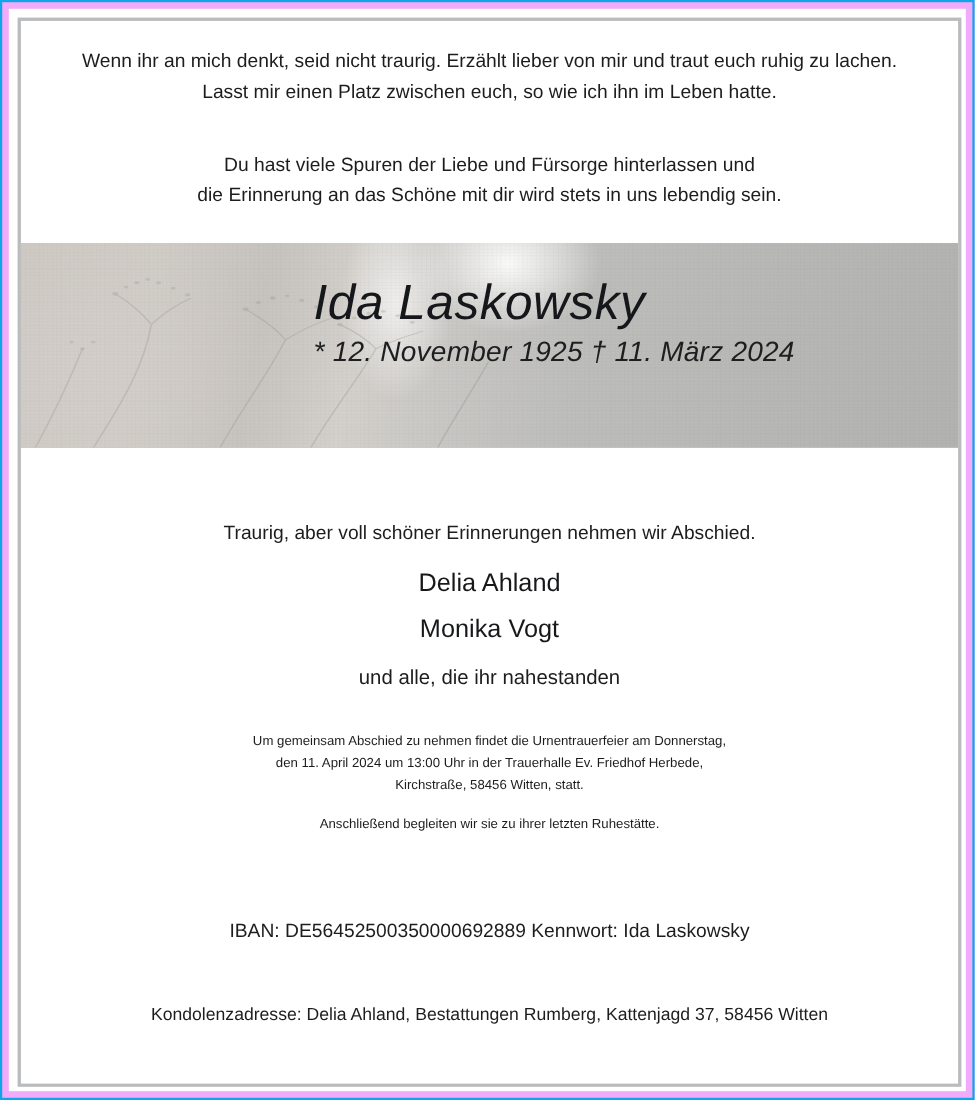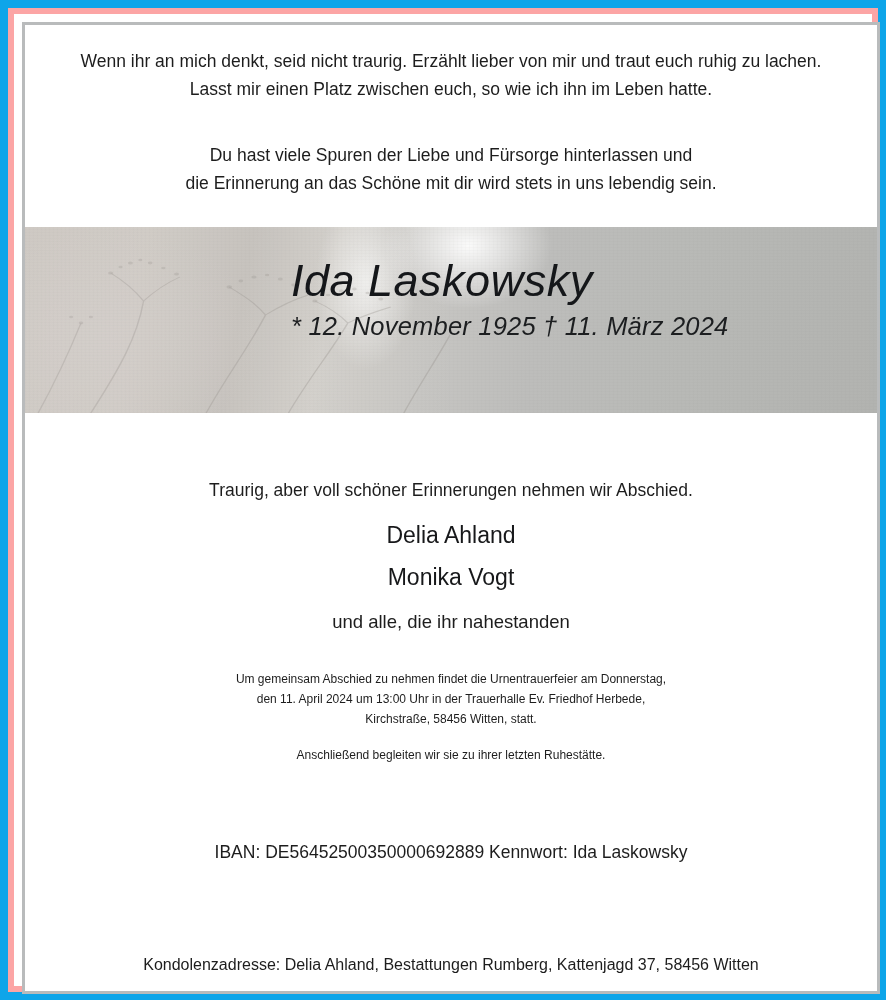--- a/index.html
+++ b/index.html
@@ -15,23 +15,23 @@
     overflow: hidden;
   }
 
   
   .notice-outer {
     position: absolute;
     left: 0;
     top: 0;
     width: 886px;
     height: 1000px;
-    background: #fca5a5;
+    background: #f0abfc;
     box-sizing: border-box;
-    border: 8px solid #0ea5e9;
+    border: 2px solid #0ea5e9;
   }
   .notice-gap {
     position: absolute;
     left: 6px;
     top: 6px;
     right: 6px;
     bottom: 6px;
     background: #ffffff;
   }
   .notice-frame {
@@ -190,21 +190,21 @@
     left: 12px;
     right: 12px;
     top: 812px;
     font-size: 17.5px;
     line-height: 1.72;
   }
   .condolence {
     position: absolute;
     left: 12px;
     right: 12px;
-    top: 928px;
+    top: 892px;
     font-size: 16px;
   }
 </style>
 </head>
 <body>
 
 <div class="notice-outer">
   <div class="notice-gap"></div>
 
   <div class="notice-frame">

